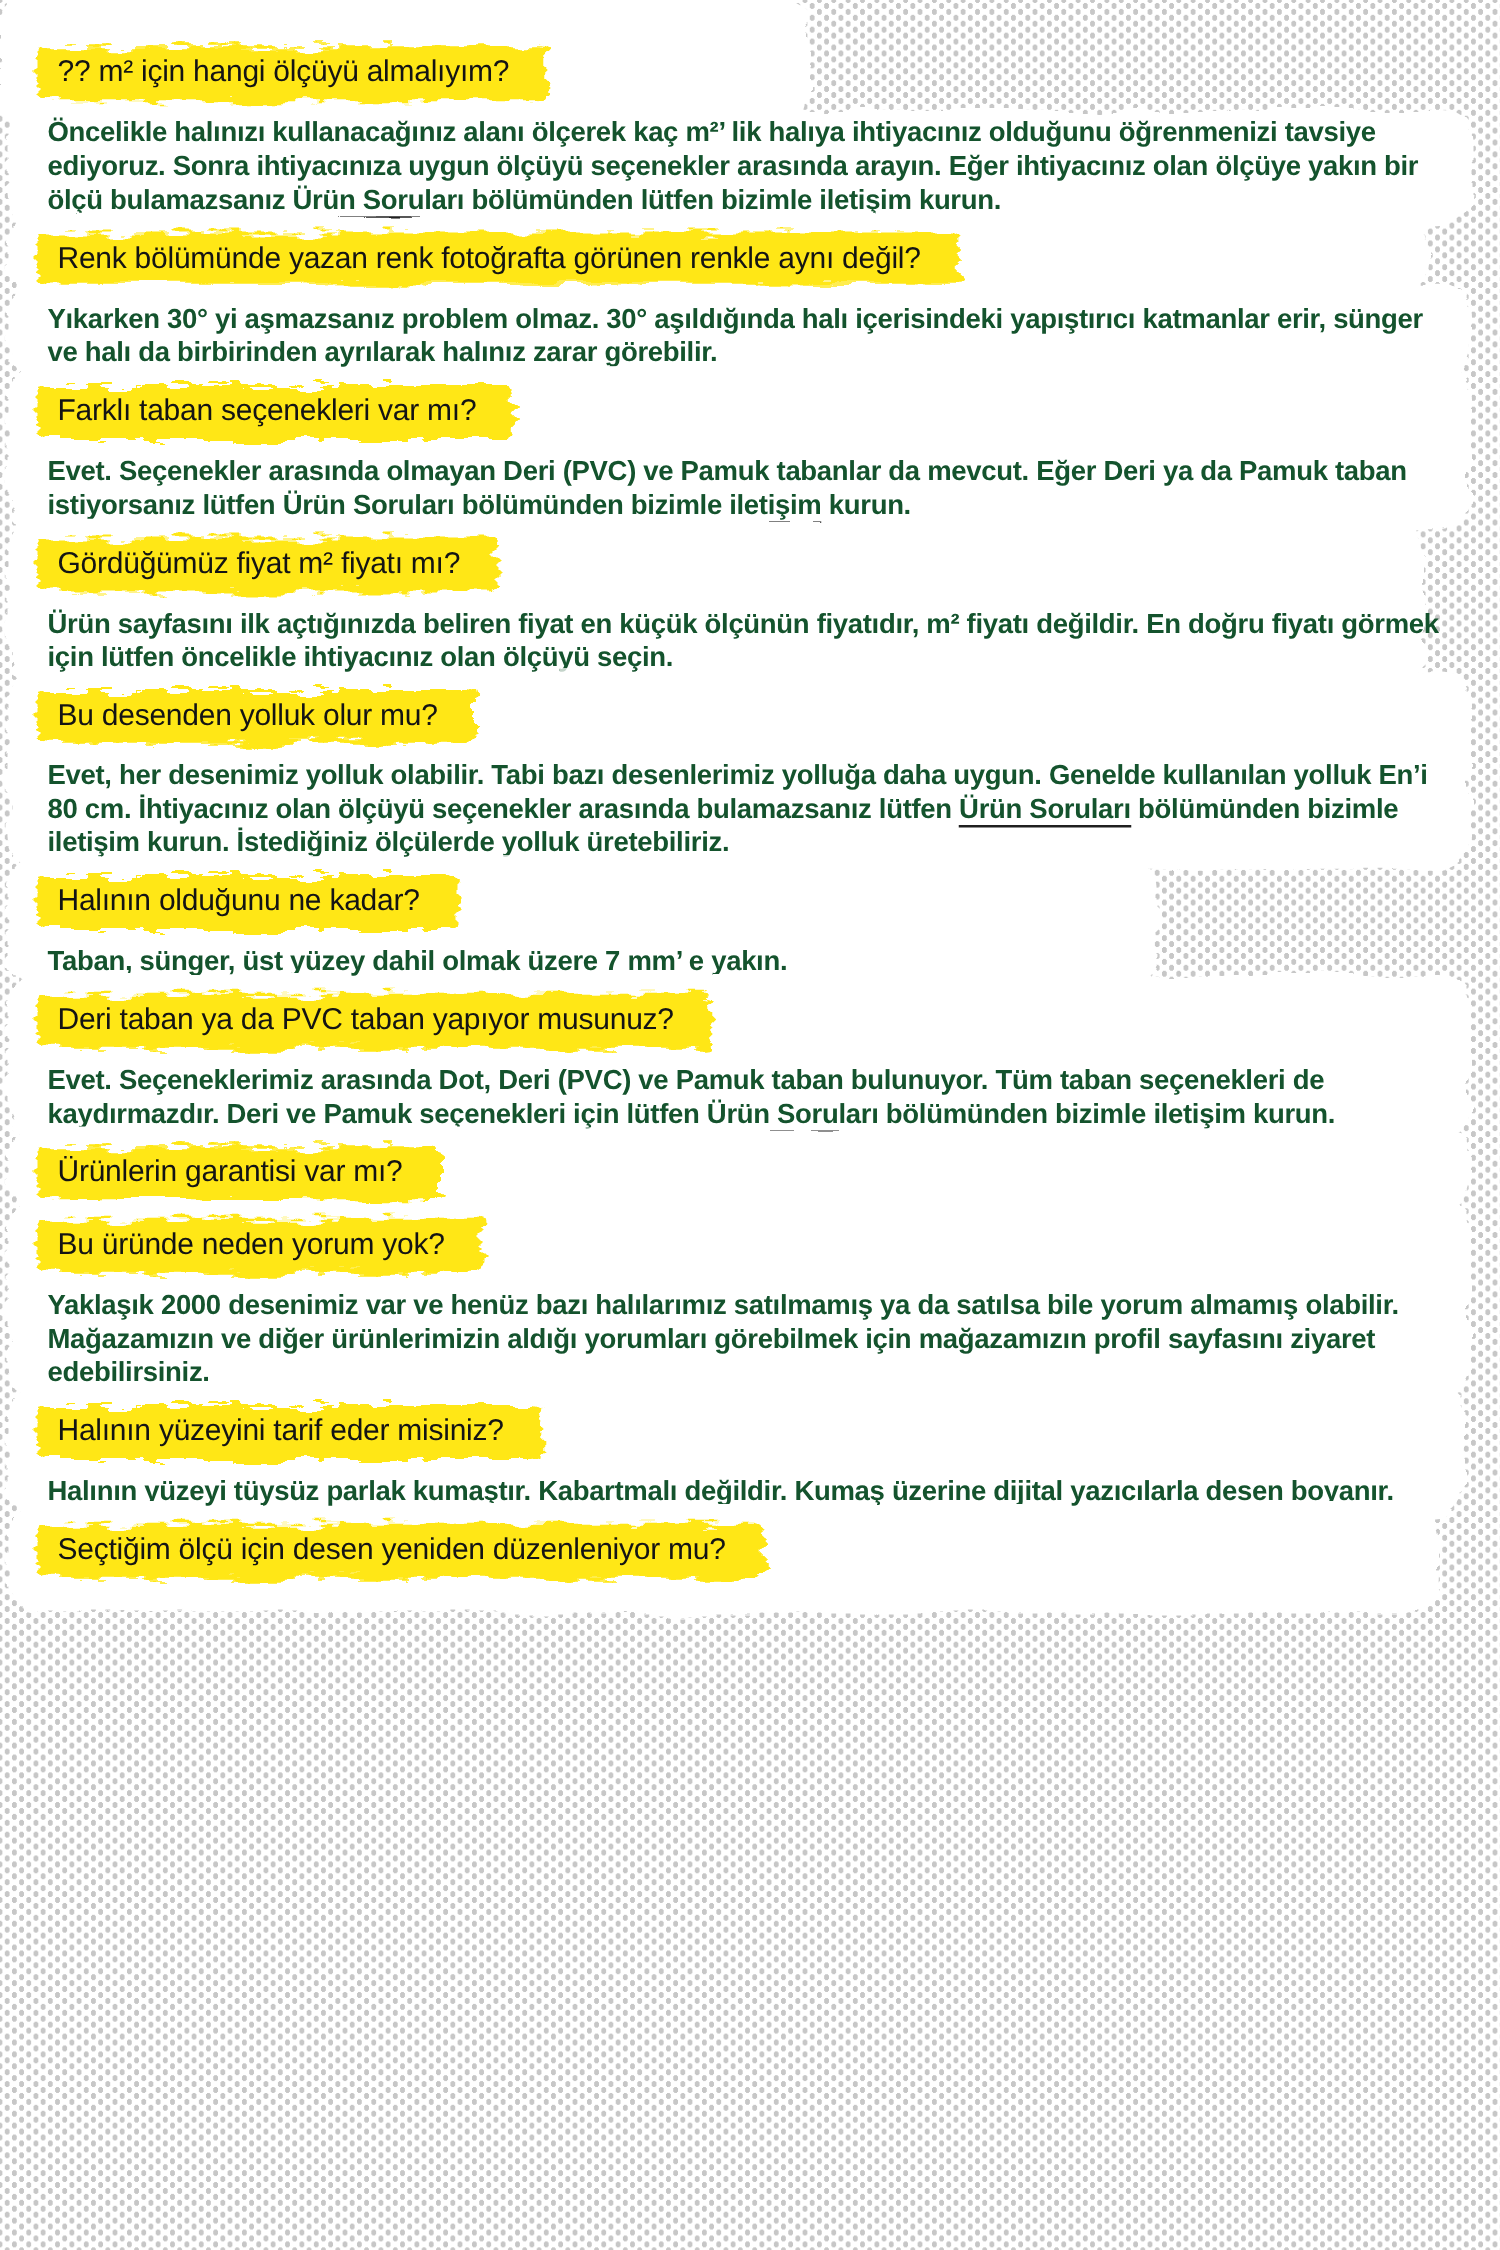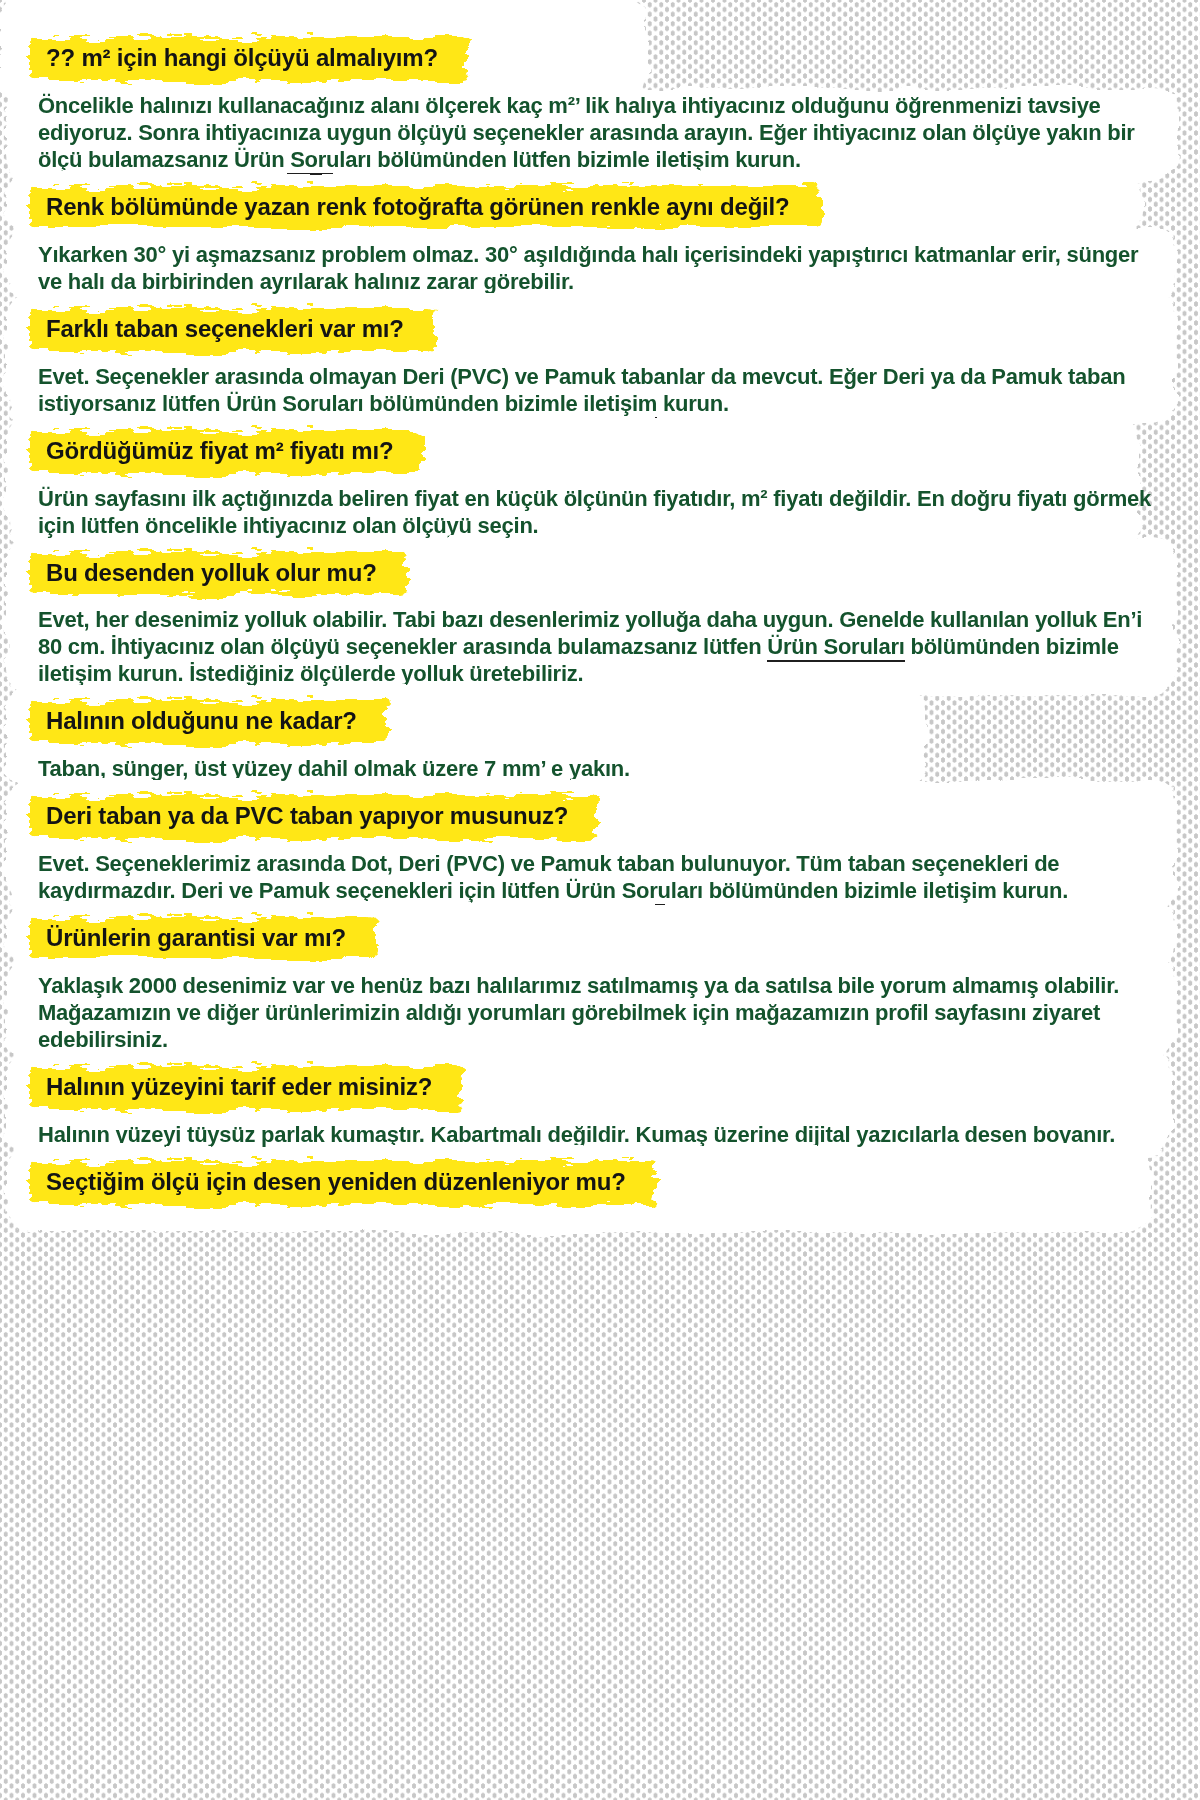--- a/index.html
+++ b/index.html
@@ -25,21 +25,21 @@
   .qa-1::before{top:52px;right:-16px;}
   .qa-1::after{content:"";position:absolute;z-index:-1;background:#fff;filter:url(#roughA);
     left:-38px;top:-40px;width:648px;height:108px;border-radius:22px;}
   .qa-2::before{right:18px;}
   .qa-5::before{right:22px;}
   .qa-7::before{right:236px;}
   .qa-11::before{right:-10px;}
   .qa-12::before{right:10px;bottom:-26px;}
 
   .q{position:relative;z-index:1;margin:12px 0 10px 0;font-size:24px;line-height:1.12;
-     font-weight:bold;letter-spacing:-0.2px;color:#141414;}
+     font-weight:normal;letter-spacing:-0.2px;color:#141414;}
   .qa-1 .q{margin-top:2px;}
   .hl{position:relative;display:inline-block;padding:9px 14px 10px 8px;}
   .hl::before{
     content:"";position:absolute;z-index:-1;inset:1px -16px 1px -8px;
     background:#ffe712;border-radius:7px;filter:url(#roughB);
   }
 
   .ans{margin:0;max-width:1126px;font-size:22px;line-height:27px;font-weight:600;
        letter-spacing:-0.25px;color:#14532d;}
   .u{border-bottom:2.5px solid #1f1f1f;padding-bottom:1px;}
@@ -98,20 +98,21 @@
   <section class="qa qa-8">
     <h2 class="q"><span class="hl"><span>Deri taban ya da PVC taban yapıyor musunuz?</span></span></h2>
     <p class="ans"><span>Evet. Seçeneklerimiz arasında Dot, Deri (PVC) ve Pamuk taban bulunuyor. Tüm taban seçenekleri de kaydırmazdır. Deri ve Pamuk seçenekleri için lütfen </span><span class="u">Ürün Soruları</span><span> bölümünden bizimle iletişim kurun.</span></p>
   </section>
 
   <section class="qa qa-9">
     <h2 class="q"><span class="hl"><span>Ürünlerin garantisi var mı?</span></span></h2>
   </section>
 
   <section class="qa qa-10">
+    <h2 class="q"><span class="hl"><span>Bu üründe neden yorum yok?</span></span></h2>
     <p class="ans"><span>Yaklaşık 2000 desenimiz var ve henüz bazı halılarımız satılmamış ya da satılsa bile yorum almamış olabilir. Mağazamızın ve diğer ürünlerimizin aldığı yorumları görebilmek için mağazamızın profil sayfasını ziyaret edebilirsiniz.</span></p>
   </section>
 
   <section class="qa qa-11">
     <h2 class="q"><span class="hl"><span>Halının yüzeyini tarif eder misiniz?</span></span></h2>
     <p class="ans"><span>Halının yüzeyi tüysüz parlak kumaştır. Kabartmalı değildir. Kumaş üzerine dijital yazıcılarla desen boyanır.</span></p>
   </section>
 
   <section class="qa qa-12">
     <h2 class="q"><span class="hl"><span>Seçtiğim ölçü için desen yeniden düzenleniyor mu?</span></span></h2>

